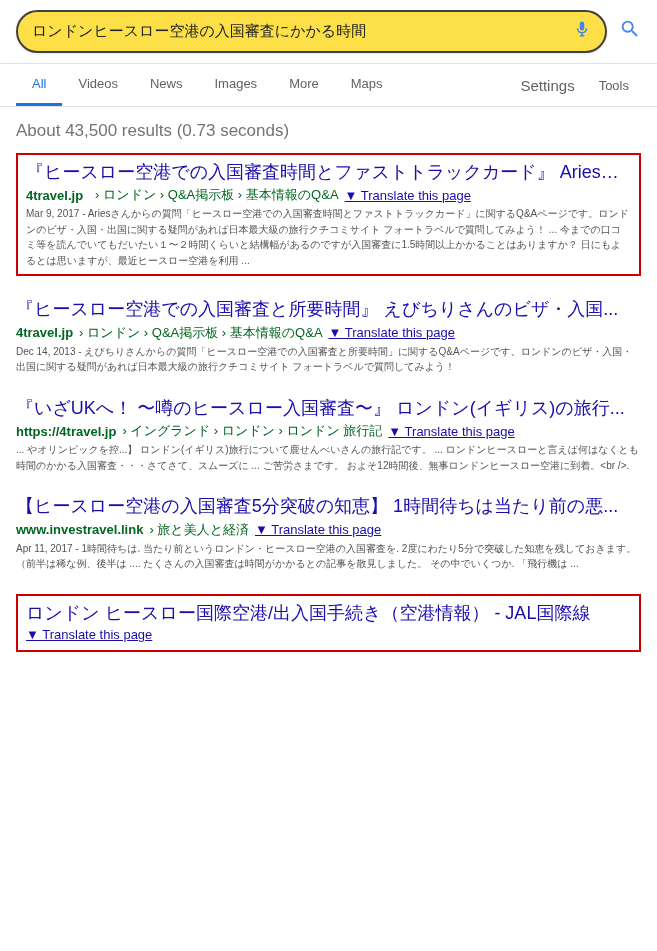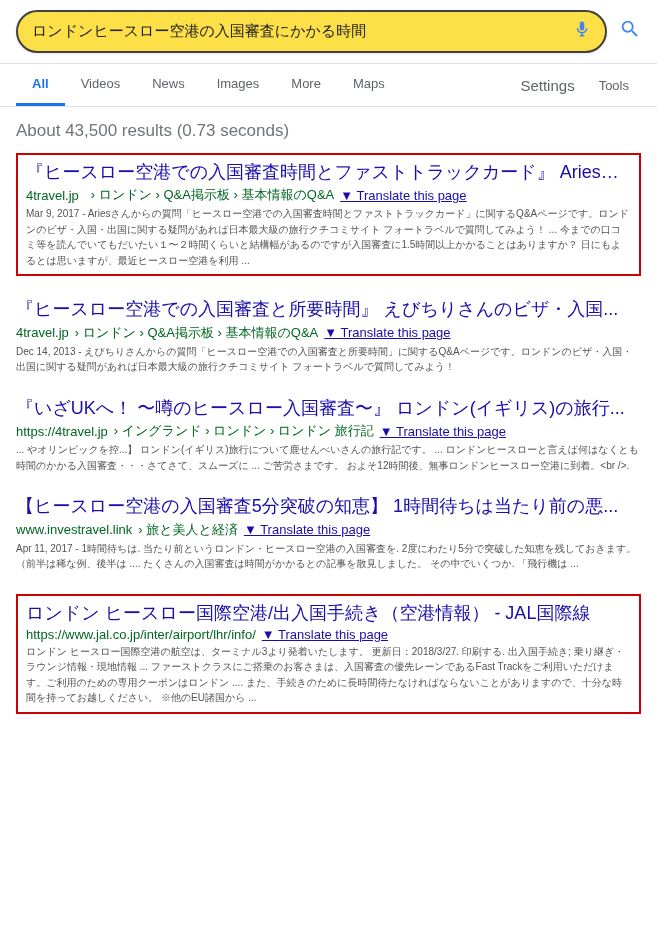--- a/index.html
+++ b/index.html
@@ -61,21 +61,21 @@
       padding: 12px 16px;
       font-size: 13px;
       color: #5f6368;
       cursor: pointer;
       border-bottom: 3px solid transparent;
       white-space: nowrap;
     }
     .nav-tab.active {
       color: #1a73e8;
       border-bottom: 3px solid #1a73e8;
-      font-weight: 700;
+      font-weight: 400;
     }
     .nav-spacer {
       flex: 1;
     }
     .nav-settings {
       padding: 12px 12px;
       font-size: 15px;
       color: #5f6368;
       cursor: pointer;
     }
@@ -112,20 +112,21 @@
     .result-url-line {
       display: flex;
       align-items: center;
       gap: 6px;
       margin: 2px 0 2px 0;
       flex-wrap: wrap;
     }
     .result-url {
       font-size: 13px;
       color: #006621;
+      font-weight: bold;
     }
     .result-breadcrumb {
       font-size: 13px;
       color: #006621;
     }
     .result-translate {
       font-size: 13px;
       color: #1a0dab;
       cursor: pointer;
       text-decoration: underline;
@@ -225,19 +226,17 @@
       <span class="result-url">www.investravel.link</span>
       <span class="result-breadcrumb">› 旅と美人と経済</span>
       <span class="result-translate">▼ Translate this page</span>
     </div>
     <div class="result-snippet">Apr 11, 2017 - 1時間待ちは. 当たり前というロンドン・ヒースロー空港の入国審査を. 2度にわたり5分で突破した知恵を残しておきます。 （前半は稀な例、後半は .... たくさんの入国審査は時間がかかるとの記事を散見しました。 その中でいくつか. 「飛行機は ...</div>
   </div>
 
   <div class="result-highlighted">
     <div class="result-title">ロンドン ヒースロー国際空港/出入国手続き（空港情報） - JAL国際線</div>
     <div class="result-url-line">
-      <span class="result-url">https://www.jal.co.jp/inter/airport/lhr/info/</span>
-      <span class="result-translate">▼ Translate this page</span>
-    </div>
-    <div class="result-snippet">ロンドン ヒースロー国際空港の航空は、ターミナル3より発着いたします。 更新日：2018/3/27. 印刷する. 出入国手続き; 乗り継ぎ・ラウンジ情報・現地情報 ... ファーストクラスにご搭乗のお客さまは、入国審査の優先レーンであるFast Trackをご利用いただけます。ご利用のための専用クーポンはロンドン .... また、手続きのために長時間待たなければならないことがありますので、十分な時間を持ってお越しください。 ※他のEU諸国から ...</div>
+      <span class="result-translate">▼ Translate this page</span>
+    </div>
   </div>
 
 </div>
 
 </body></html>

